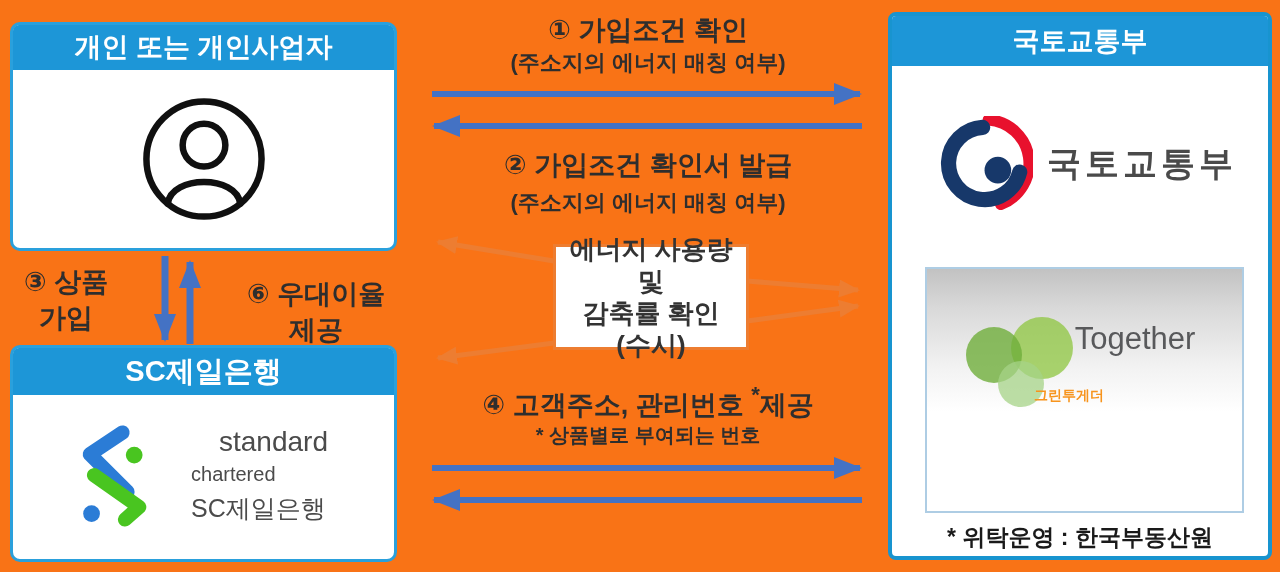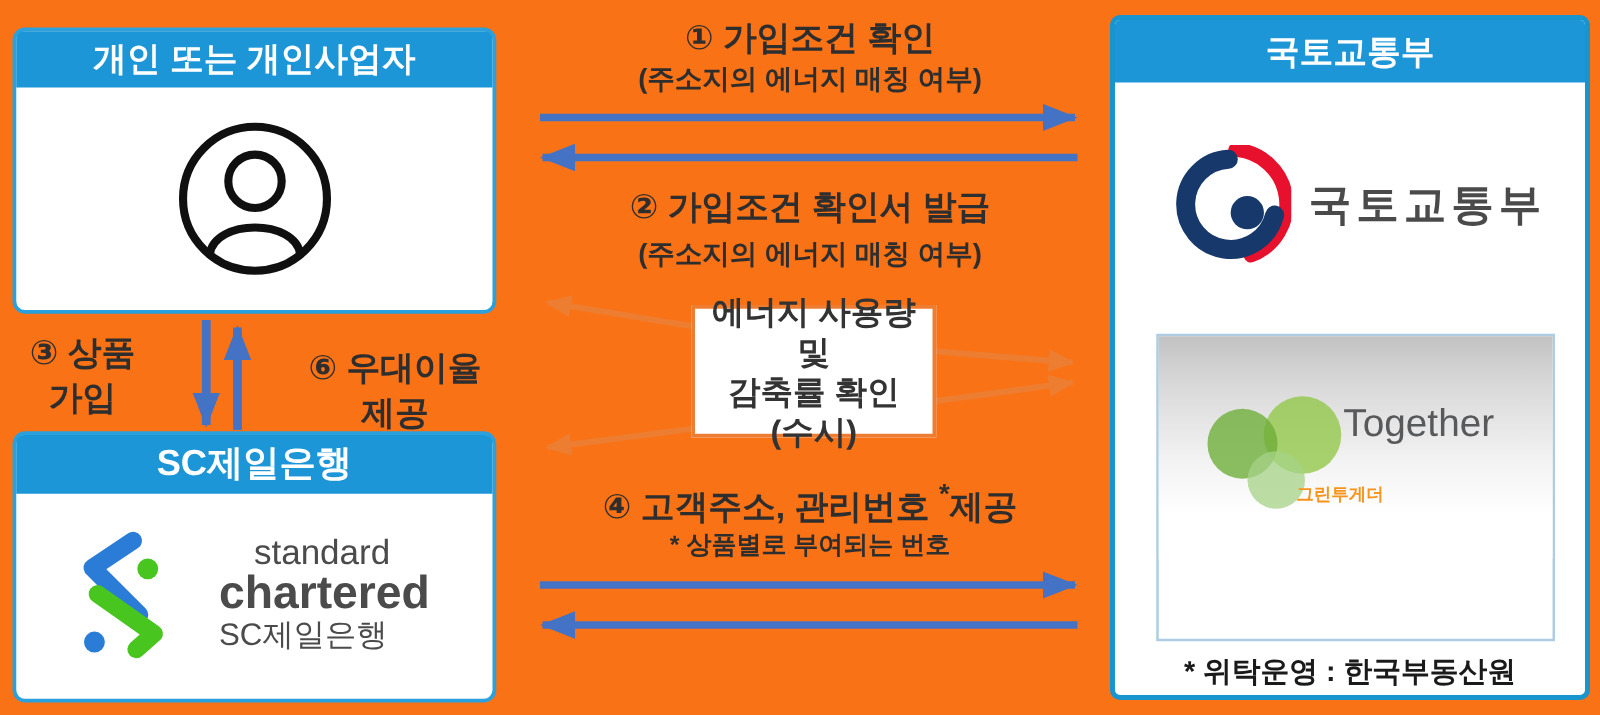--- a/index.html
+++ b/index.html
@@ -18,21 +18,21 @@
   .rbox{position:absolute;left:888px;top:12px;width:384px;height:548px;border:4px solid #1894cf;border-radius:8px;background:#ffffff;box-sizing:border-box;z-index:2;}
   .rbox .hd{background:#1d96d7;color:#ffffff;font-weight:700;font-size:27px;text-align:center;line-height:50px;height:50px;border-radius:4px 4px 0 0;}
 
   .molit-row{position:absolute;left:938px;top:116px;display:flex;align-items:center;z-index:3;}
   .molit-name{font-size:34px;font-weight:600;color:#4a4a4a;letter-spacing:4px;margin-left:14px;}
 
   .portal{position:absolute;left:925px;top:267px;width:319px;height:246px;border:2px solid #aecde4;box-sizing:border-box;background:#ffffff;z-index:3;}
   .portal .phd{height:64px;line-height:64px;text-align:center;font-size:28px;font-weight:700;color:#111111;background:#ffffff;}
   .portal .ppanel{position:relative;height:178px;background:linear-gradient(#c2c2c2 0%,#d9d9d9 22%,#f2f2f2 55%,#ffffff 80%);overflow:hidden;}
   .gt-text{position:absolute;left:128px;top:52px;width:160px;text-align:center;font-size:31px;line-height:35px;font-weight:500;color:#58595b;}
-  .gt-sub{position:absolute;left:110px;top:118px;width:85px;font-size:14px;font-weight:700;color:#f7941d;}
+  .gt-sub{position:absolute;left:92px;top:118px;width:85px;text-align:right;font-size:14px;font-weight:700;color:#f7941d;}
   .footnote{position:absolute;left:888px;top:522px;width:384px;text-align:center;font-size:23px;font-weight:700;color:#1a1a1a;z-index:3;}
 
   
   .mid{position:absolute;left:430px;width:436px;text-align:center;z-index:2;}
   .flow-title{font-size:27px;font-weight:700;color:#2e2e2e;}
   .flow-sub{font-size:22px;font-weight:600;color:#2e2e2e;}
   .flow-sub.small{font-size:20px;}
   .flow-title sup{font-size:22px;position:relative;top:-2px;}
 
   .vlabel{position:absolute;text-align:center;font-size:27px;font-weight:700;color:#2e2e2e;line-height:36px;z-index:2;}
@@ -93,21 +93,21 @@
     <div class="hd" style="line-height:47px;height:47px;font-size:29px;">SC제일은행</div>
     <div class="bd" style="height:162px;gap:20px;">
       <svg width="92" height="114" viewBox="0 0 110 130">
         <path d="M52 13 L13 39 L58 84" fill="none" stroke="#2b7cd6" stroke-width="17" stroke-linecap="round" stroke-linejoin="round"></path>
         <circle cx="66" cy="40" r="10" fill="#49c520"></circle>
         <path d="M18 64 L72 102 L55 117" fill="none" stroke="#49c520" stroke-width="17" stroke-linecap="round" stroke-linejoin="round"></path>
         <circle cx="15" cy="110" r="10" fill="#2b7cd6"></circle>
       </svg>
       <div style="color:#4b4b4b;">
         <div style="font-size:28px;line-height:32px;margin-left:28px;">standard</div>
-        <div style="font-size:37px;line-height:32px;font-weight:bold;">chartered</div>
+        <div style="font-size:20px;line-height:32px;">chartered</div>
         <div style="font-size:25px;line-height:36px;">SC제일은행</div>
       </div>
     </div>
   </div>
 
   <div class="mid flow-title" style="top:12px;">① 가입조건 확인</div>
   <div class="mid flow-sub" style="top:48px;">(주소지의 에너지 매칭 여부)</div>
 
   <div class="mid flow-title" style="top:147px;">② 가입조건 확인서 발급</div>
   <div class="mid flow-sub" style="top:188px;">(주소지의 에너지 매칭 여부)</div>

